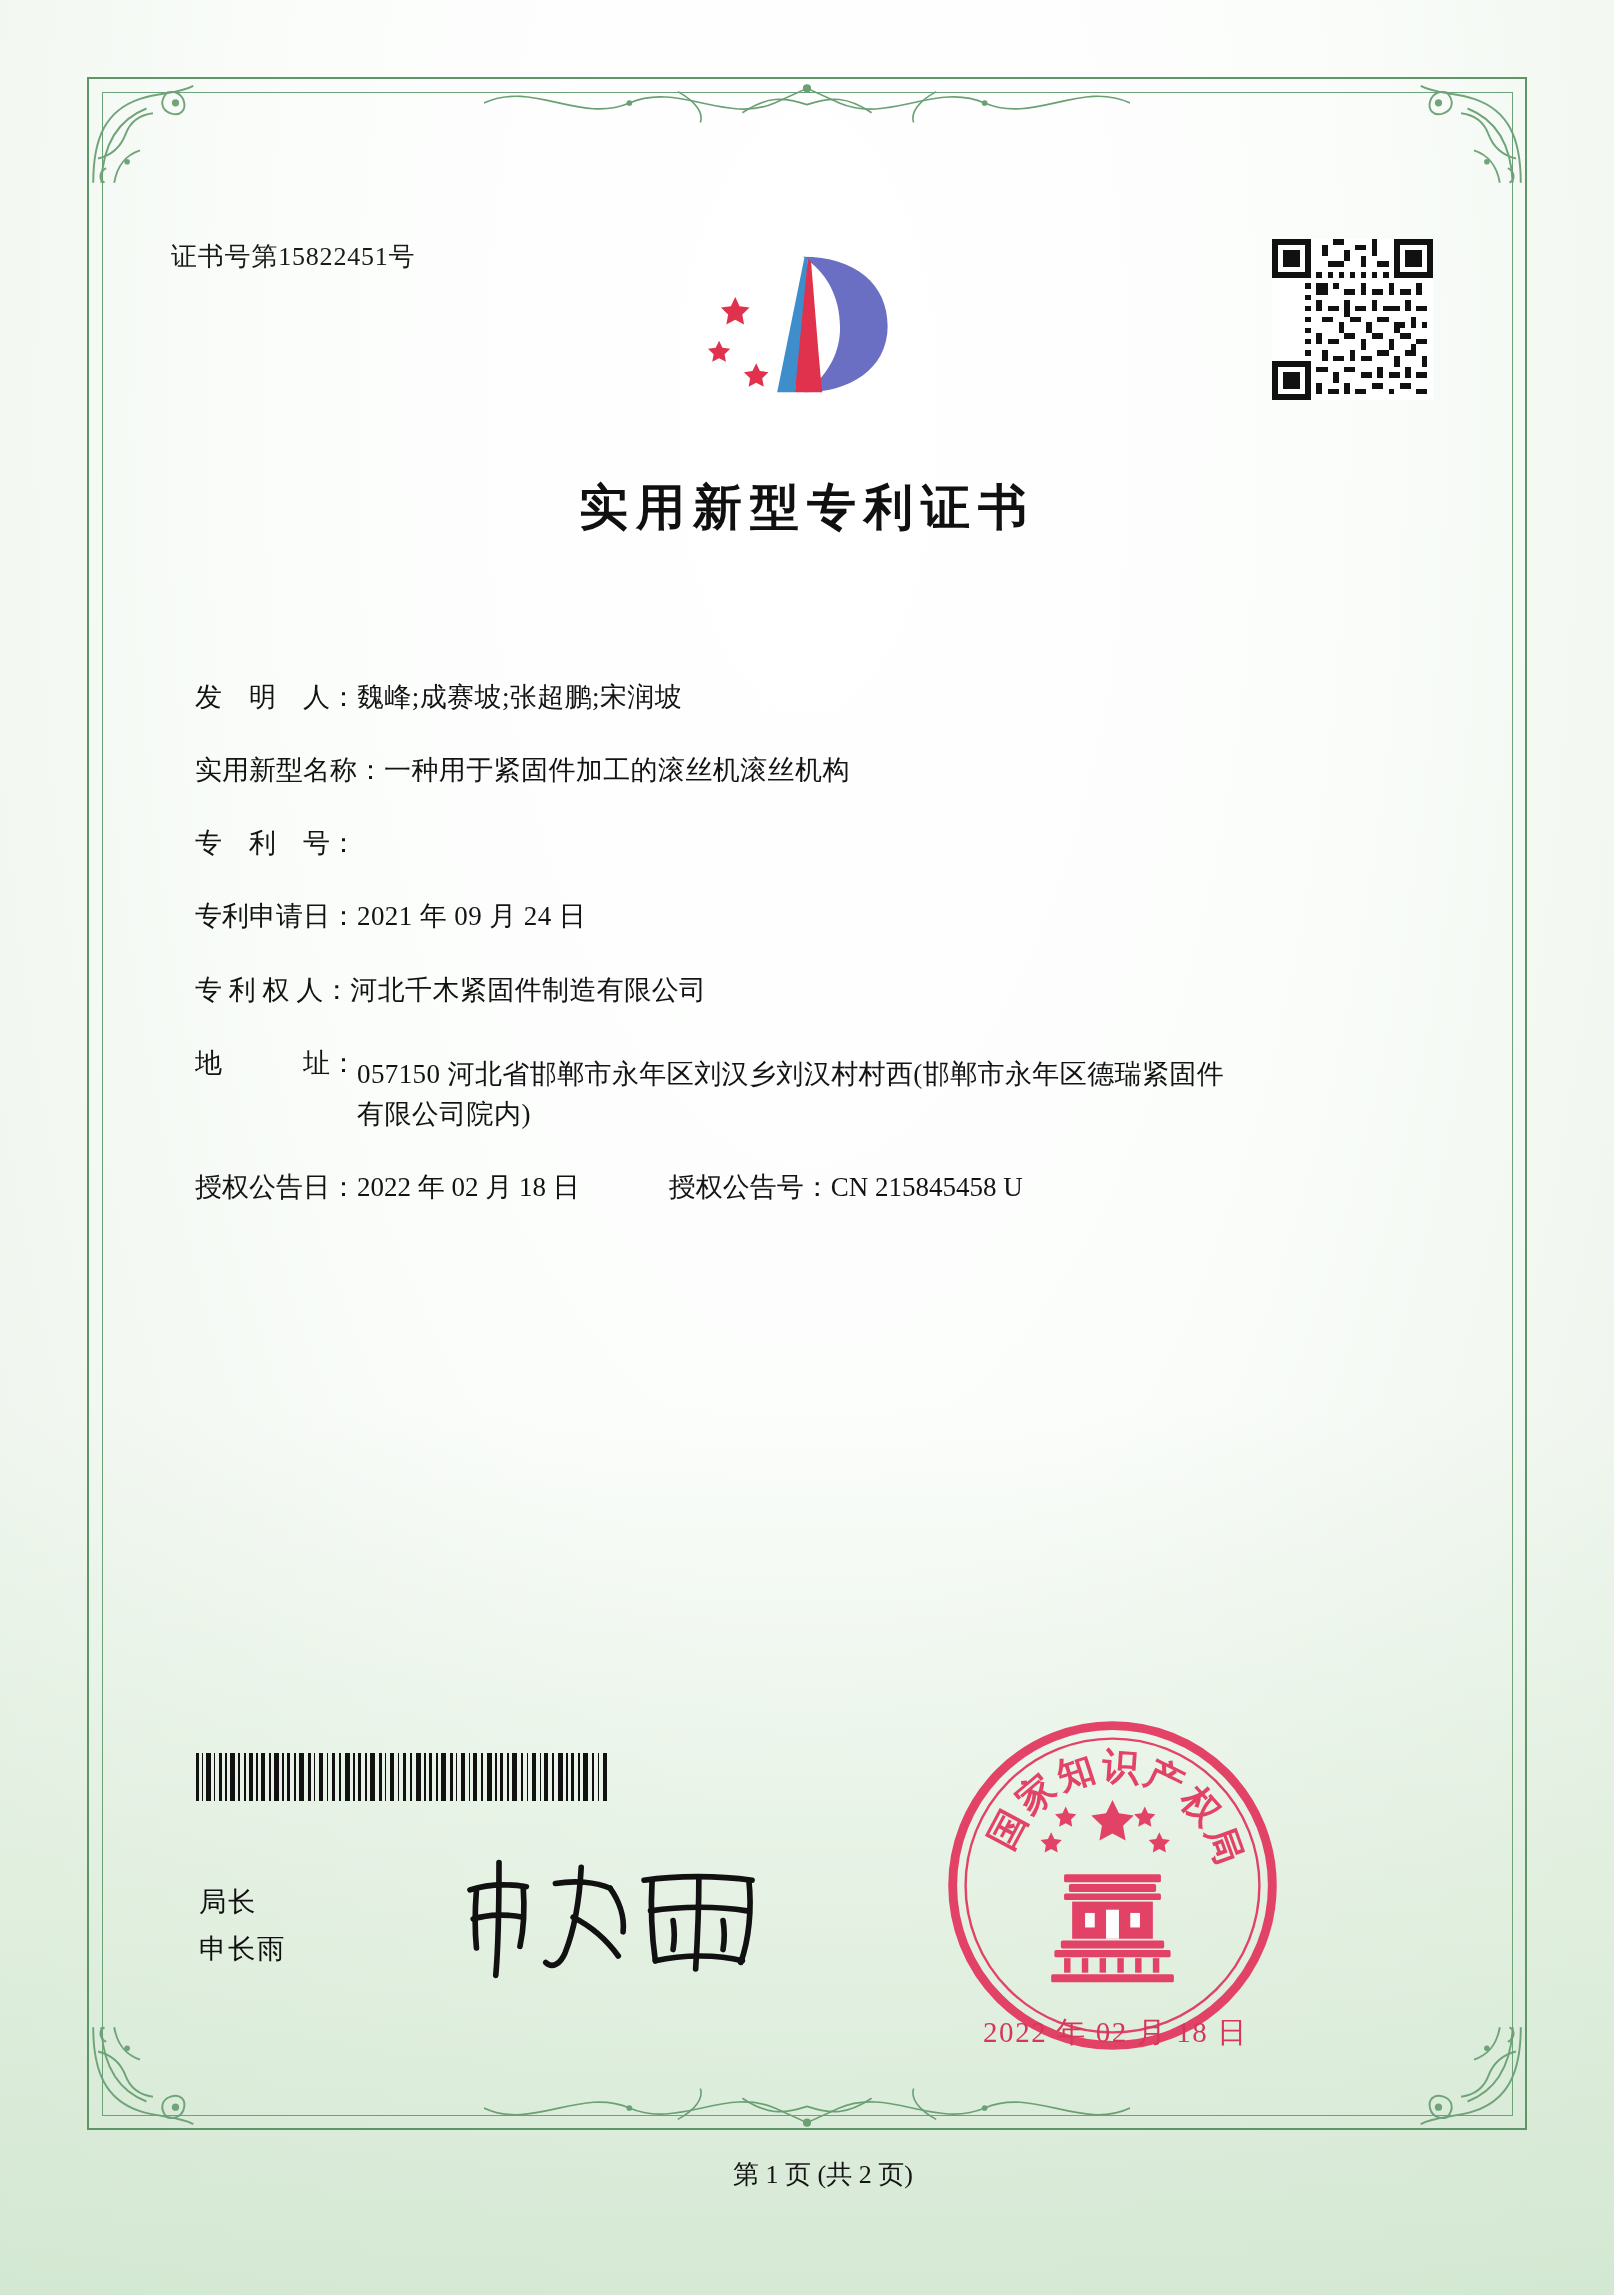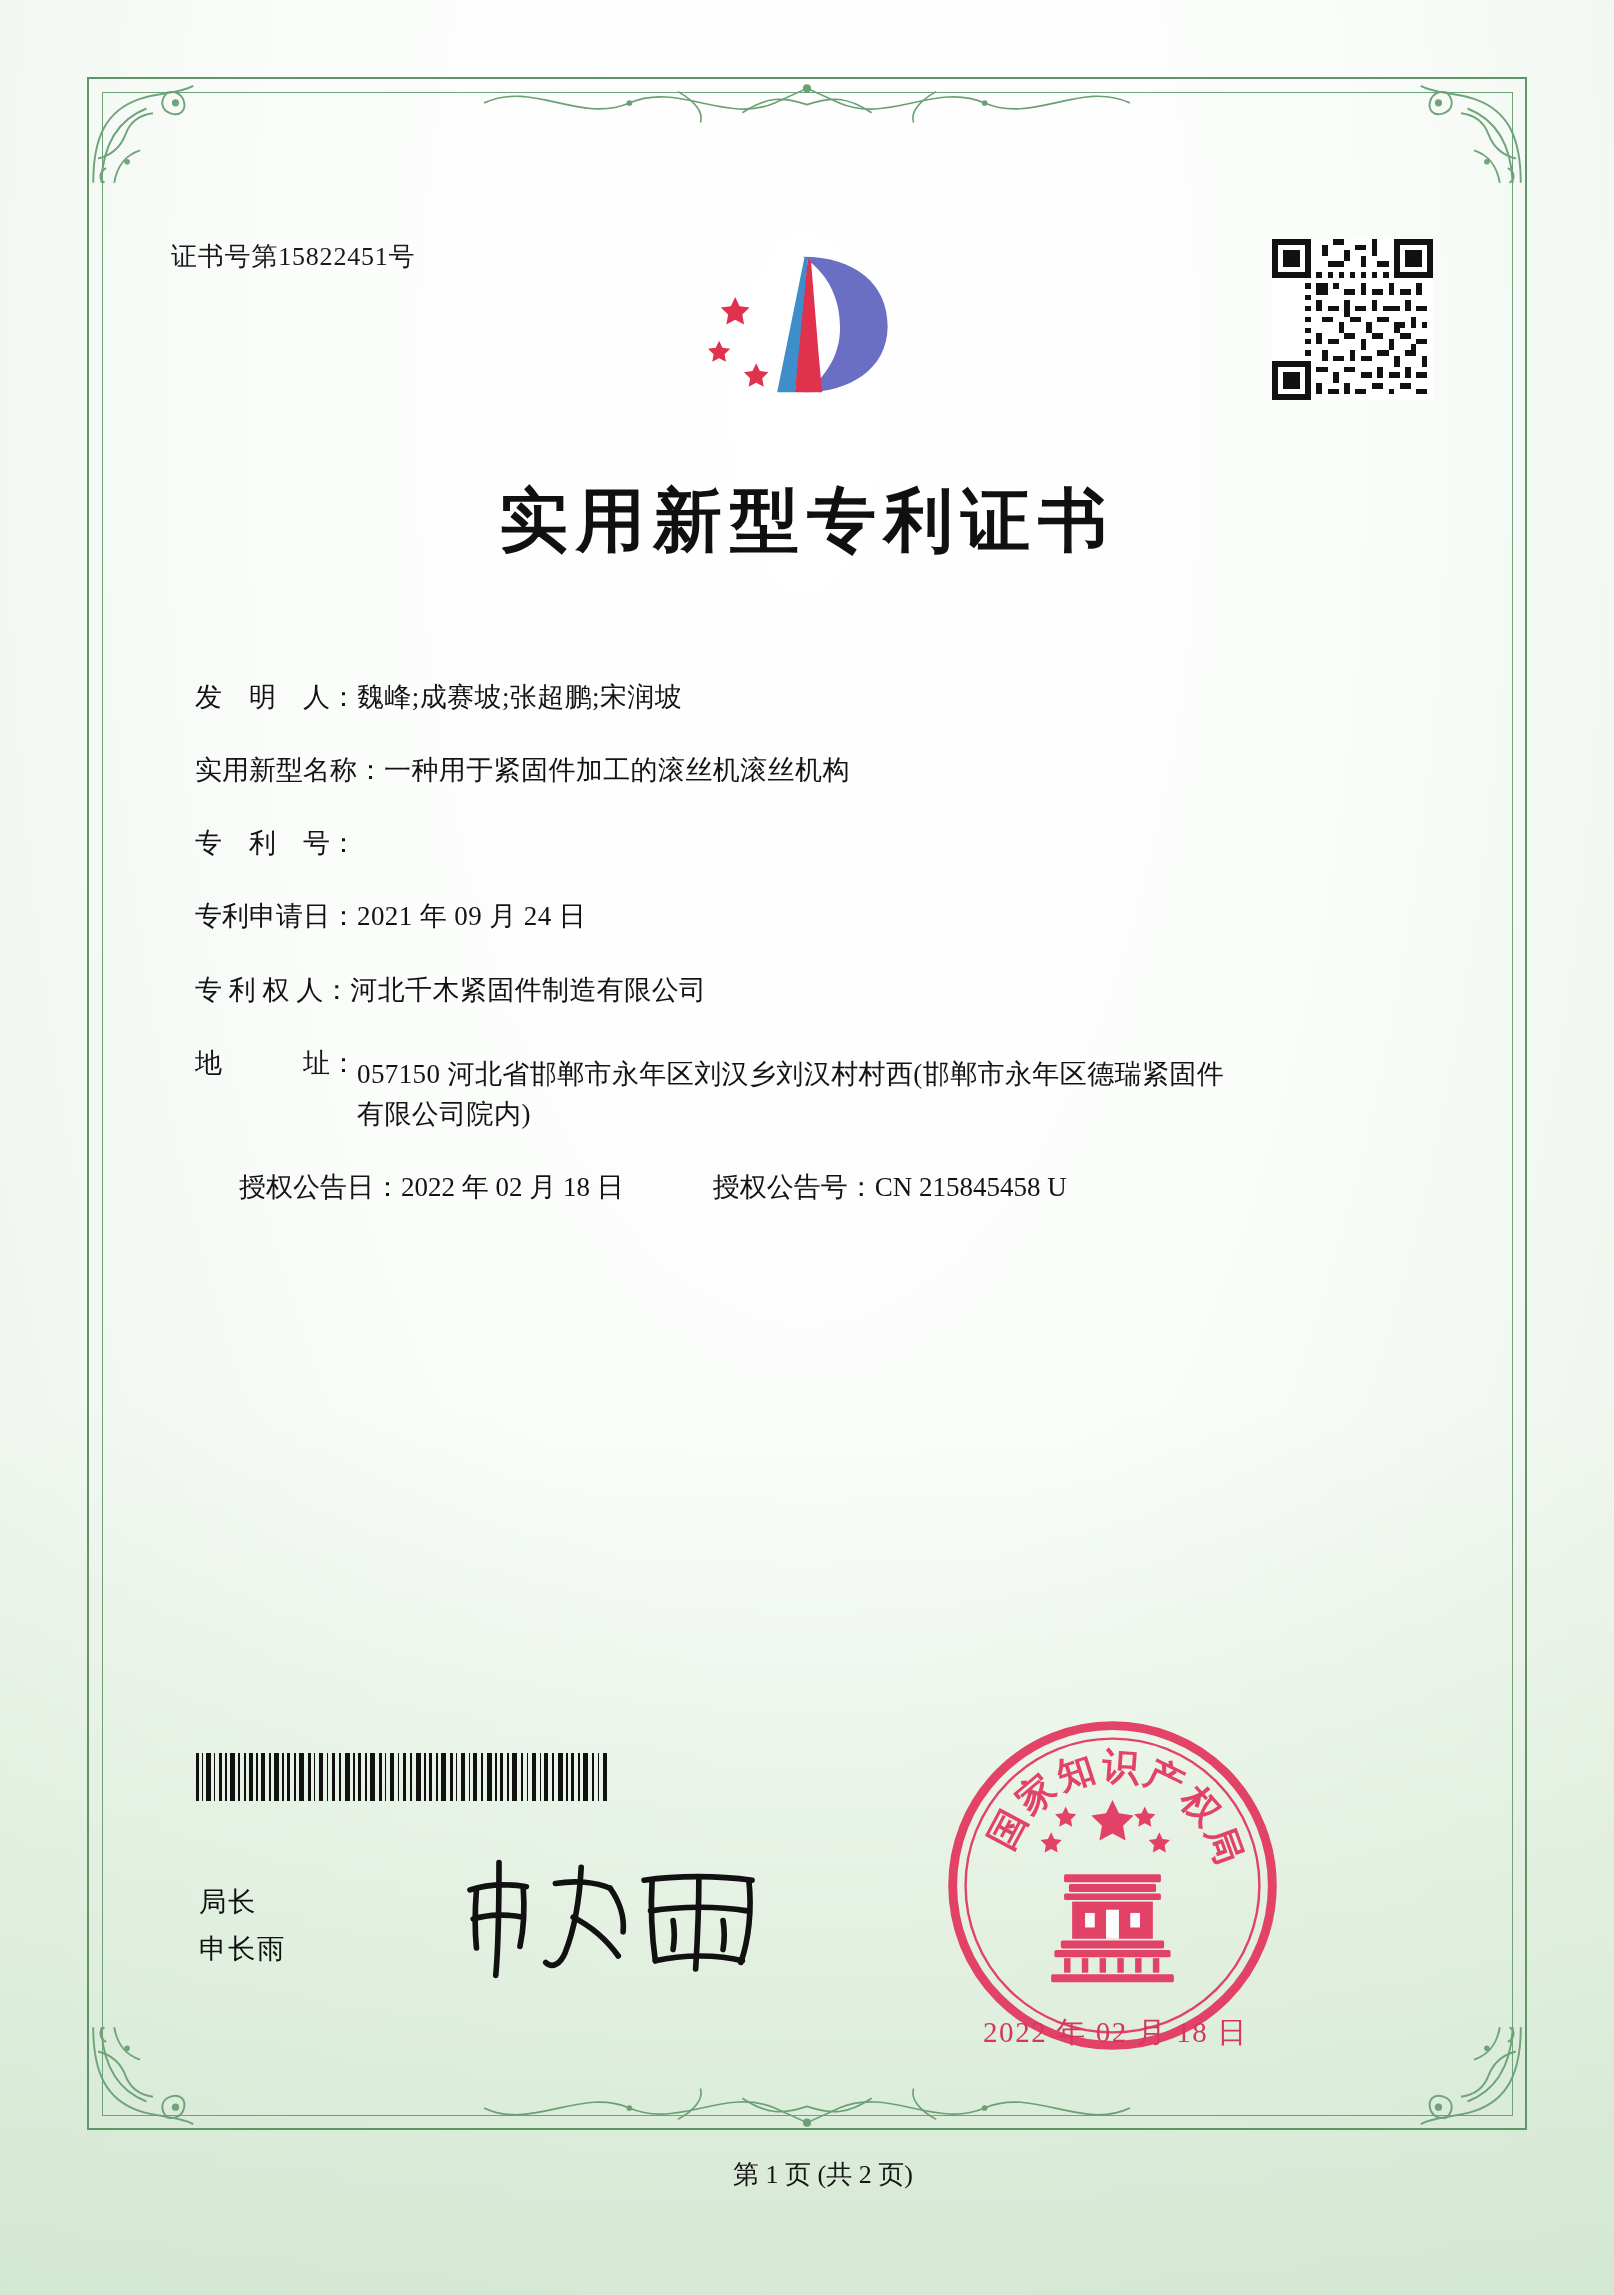--- a/index.html
+++ b/index.html
@@ -116,21 +116,21 @@
     width: 161px;
     height: 161px;
   }
   .qr canvas, .qr svg { display: block; width: 100%; height: 100%; }
 
   .title {
     position: absolute;
     left: 0; right: 0;
     top: 475px;
     text-align: center;
-    font-size: 69px;
+    font-size: 49px;
     font-weight: bold;
     letter-spacing: 8px;
     color: #101010;
     font-family: Liberation Sans, sans-serif;
   }
 
   .fields {
     position: absolute;
     left: 195px;
     top: 678px;
@@ -158,21 +158,20 @@
     max-width: 872px;
     line-height: 1.5;
     margin-top: 10px;
   }
   .dual-row {
     display: flex;
     align-items: baseline;
     font-size: 27px;
     margin-bottom: 24px;
     white-space: nowrap;
-    margin-left: 44px;
   }
   .dual-row .gap { width: 89px; display: inline-block; }
 
   .paragraphs {
     position: absolute;
     left: 195px;
     top: 1324px;
     width: 1233px;
     font-size: 26px;
     line-height: 1.72;

